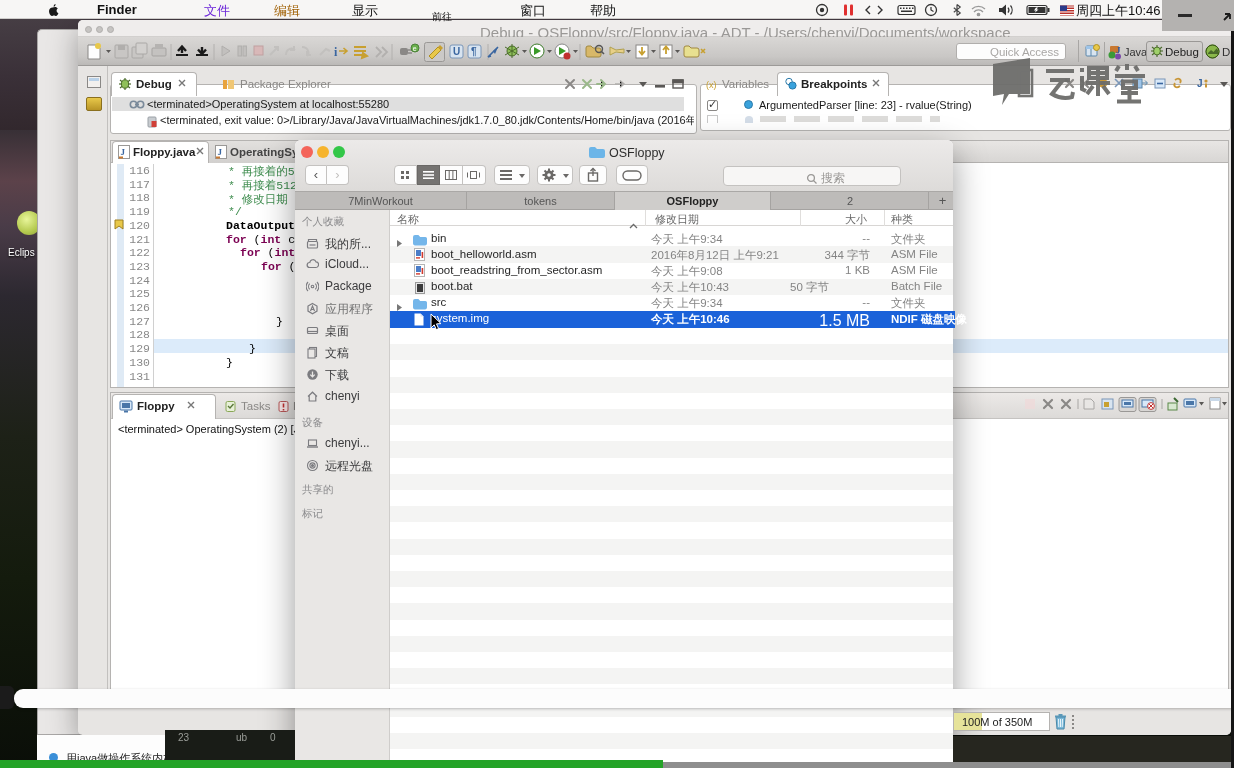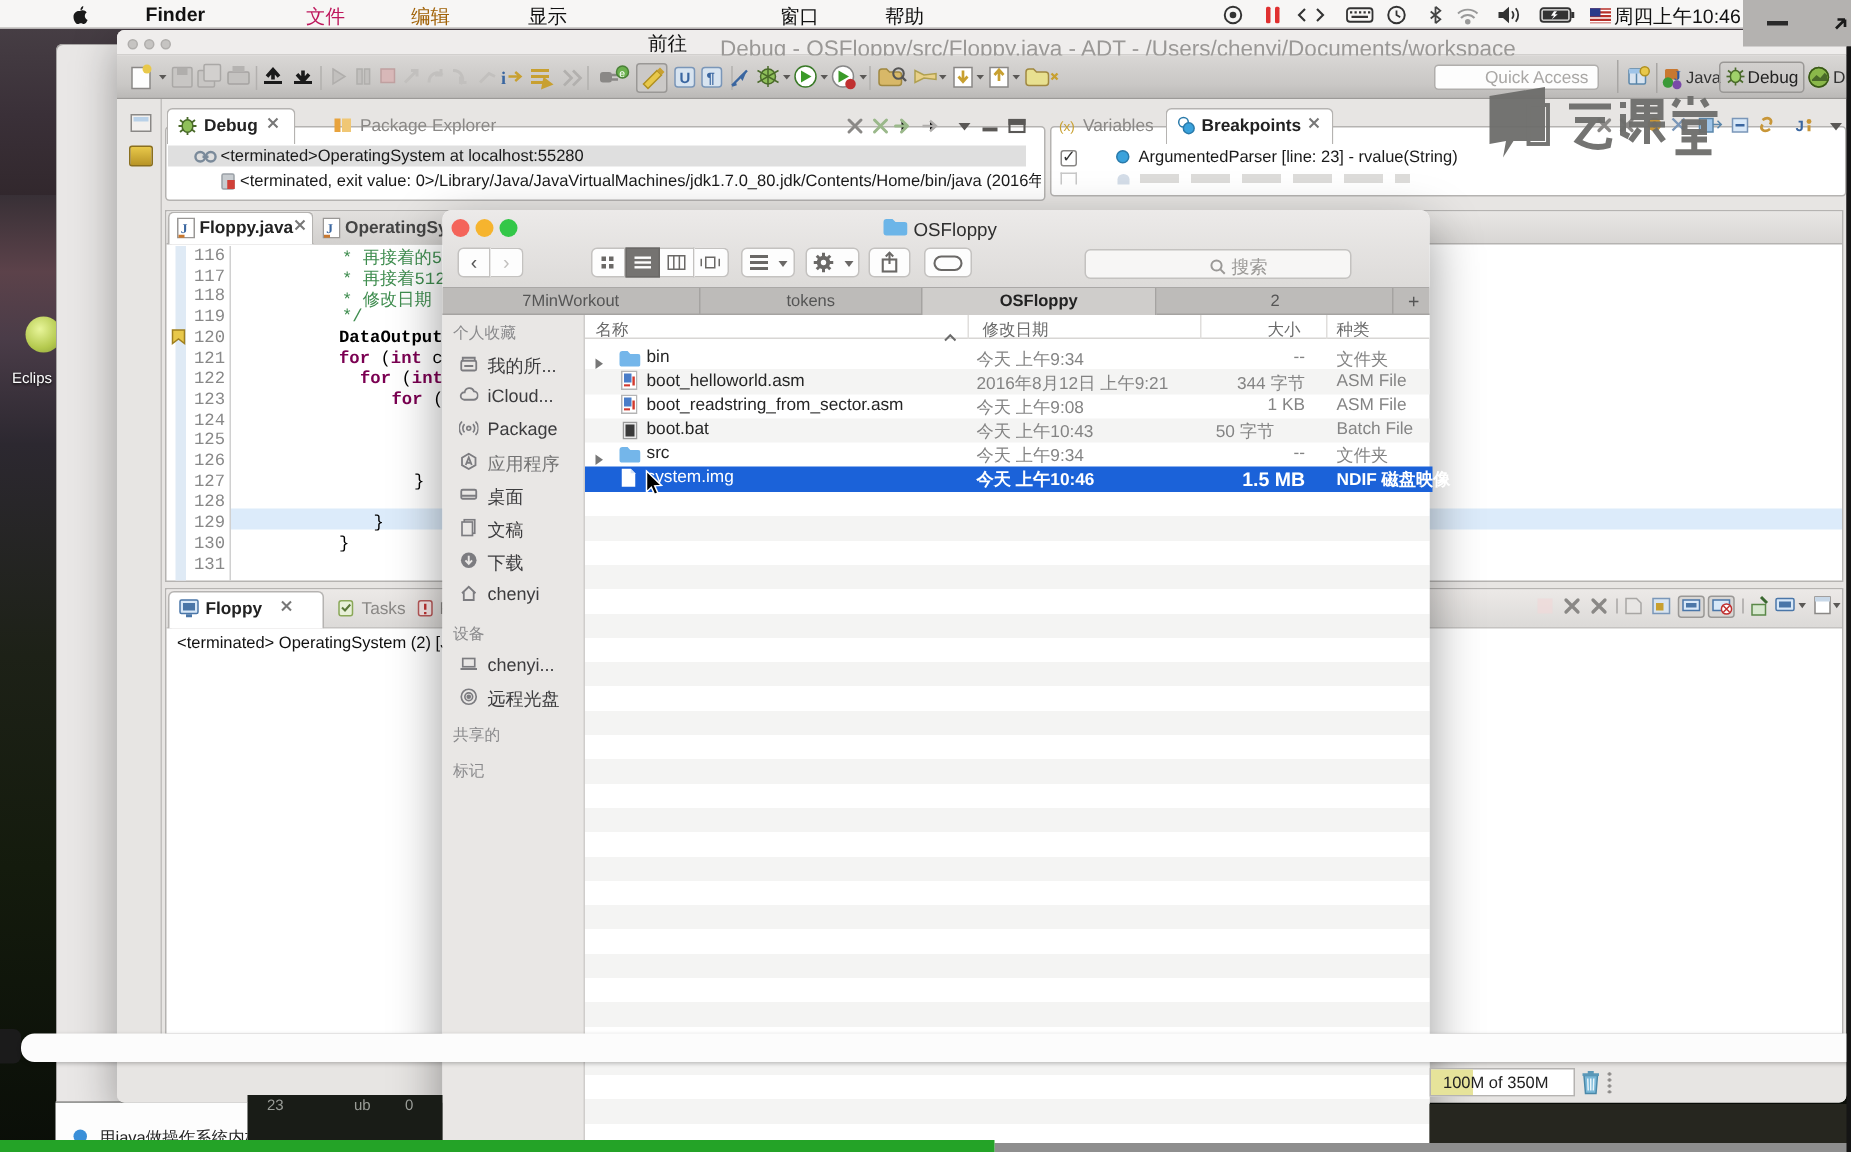--- a/index.html
+++ b/index.html
@@ -625,41 +625,41 @@
 <div class="ab" style="left:651px;top:264px;font-size:11.5px;color:#848484">今天 上午9:08</div>
 <div class="ab" style="left:790px;top:264px;width:80px;font-size:11.5px;color:#848484;text-align:right">1 KB</div>
 <div class="ab" style="left:891px;top:264px;font-size:11.5px;color:#848484">ASM File</div>
 
 <div class="ab" style="left:415px;top:280px;width:10px;height:12px"><svg width="10" height="12">
         <rect x=".5" y=".5" width="9" height="11" fill="#e8e8e8" stroke="#9a9a9a"></rect>
         <rect x="2" y="2" width="6" height="8" fill="#3a3a3a"></rect>
       </svg></div>
 <div class="ab" style="left:431px;top:280px;font-size:11.5px;color:#262626">boot.bat</div>
 <div class="ab" style="left:651px;top:280px;font-size:11.5px;color:#848484">今天 上午10:43</div>
-<div class="ab" style="left:790px;top:280px;width:80px;font-size:11.5px;color:#848484;text-align:center">50 字节</div>
+<div class="ab" style="left:790px;top:280px;width:80px;font-size:11.5px;color:#848484;text-align:left">50 字节</div>
 <div class="ab" style="left:891px;top:280px;font-size:11.5px;color:#848484">Batch File</div>
 
 <div class="ab" style="left:396px;top:298px;width:8px;height:9px"><svg width="8" height="9">
         <path d="M1 1 l5 3.5 -5 3.5z" fill="#777"></path>
       </svg></div>
 <div class="ab" style="left:412px;top:296px;width:15px;height:12px"><svg width="15" height="12">
         <path d="M1 3 q0-2 2-2 h3.4 l1.8 2 h5.2 q1.6 0 1.6 1.6 v5 q0 1.8-1.8 1.8 H2.8 Q1 11.4 1 9.6 z" fill="#74b6ea"></path>
       </svg></div>
 <div class="ab" style="left:431px;top:296px;font-size:11.5px;color:#262626">src</div>
 <div class="ab" style="left:651px;top:296px;font-size:11.5px;color:#848484">今天 上午9:34</div>
 <div class="ab" style="left:790px;top:296px;width:80px;font-size:11.5px;color:#848484;text-align:right">--</div>
 <div class="ab" style="left:891px;top:296px;font-size:11.5px;color:#848484">文件夹</div>
 
 <div class="ab" style="left:414px;top:312px;width:10px;height:13px"><svg width="10" height="13">
         <path d="M.5 .5 h6 l3 3 v9 h-9z" fill="#fff"></path>
         <path d="M6.5 .5 l3 3 h-3z" fill="#d8e4f5"></path>
       </svg></div>
 <div class="ab" style="left:431px;top:312px;font-size:11.5px;color:#fff">system.img</div>
 <div class="ab" style="left:651px;top:312px;font-size:11.5px;color:#fff;font-weight:bold">今天 上午10:46</div>
-<div class="ab" style="left:790px;top:312px;width:80px;font-size:13px;color:#fff;text-align:right;font-weight:bold">1.5 MB</div>
+<div class="ab" style="left:790px;top:312px;width:80px;font-size:16px;color:#fff;text-align:right;font-weight:normal">1.5 MB</div>
 <div class="ab" style="left:891px;top:312px;font-size:11.5px;color:#fff;font-weight:bold">NDIF 磁盘映像</div>
 
 <div class="ab" style="left:430px;top:313px;width:12px;height:19px"><svg width="12" height="19">
         <path d="M1 1 L1 15 L4.2 11.8 L6.3 16.6 L8.6 15.6 L6.5 10.9 L11 10.6 Z" fill="#000" stroke="#fff" stroke-width="1"></path>
       </svg></div>
 </div>
 
 <div class="ab" style="left:953px;top:712px;width:97px;height:19px;background:#fff;border:1px solved #b5b3b1;border:1px solid #b5b3b1">
   <div class="ab" style="left:0;top:0;width:28px;height:17px;background:#e6e39a"></div>
   <div class="ab" style="left:8px;top:3px;font-size:11px;color:#222;white-space:nowrap">100M of 350M</div>
@@ -703,24 +703,24 @@
 <path d="M134 12 l-3 5 M142 10 v6 M150 12 l3 5 M130 22 h30 M138 27.5 h13 v6.5 h-13 z M136 39 h17 M144.5 34 v12 M132 47.5 h24"></path>
 </g>
 </svg></div>
 
 <div class="ab" style="left:0;top:0;width:1234px;height:19px;background:#f7f6f5;border-bottom:1px solid #cfcdcb"></div>
 <div id="menubar">
 <div class="ab" style="left:46px;top:3px;width:13px;height:14px"><svg width="13" height="14">
         <path d="M9.5 1 c.2 1.2-.6 2.6-1.8 2.8 -.3-1.3.8-2.7 1.8-2.8z M6.6 4.4 c.8 0 1.6-.5 2.6-.5 1 0 2 .6 2.6 1.5 -1.4.9-1.7 2.9-.4 4.2 .3.3.6.5 1 .7 -.5 1.2-1.3 2.6-2.4 2.7 -.8 0-1.1-.5-2.1-.5 -1 0-1.3.5-2.1.5 -1.2 0-2.8-2.3-2.8-4.7 0-2.3 1.6-3.9 3.6-3.9z" fill="#1a1a1a"></path>
       </svg></div>
 <div class="ab" style="left:97px;top:2px;font-size:13px;font-weight:bold;color:#111">Finder</div>
-<div class="ab" style="left:204px;top:2px;font-size:13px;color:#be185d">文件</div>
+<div class="ab" style="left:204px;top:2px;font-size:13px;color:#6d28d9">文件</div>
 <div class="ab" style="left:274px;top:2px;font-size:13px;color:#a16207">编辑</div>
 <div class="ab" style="left:352px;top:2px;font-size:13px;color:#111">显示</div>
-<div class="ab" style="left:432px;top:20px;font-size:13px;color:#111">前往</div>
+<div class="ab" style="left:432px;top:10px;font-size:10px;color:#111">前往</div>
 <div class="ab" style="left:520px;top:2px;font-size:13px;color:#111">窗口</div>
 <div class="ab" style="left:590px;top:2px;font-size:13px;color:#111">帮助</div>
 <div class="ab" style="left:814px;top:2px;width:260px;height:16px"><svg width="260" height="16">
 <circle cx="8" cy="8" r="5.5" fill="none" stroke="#333" stroke-width="1.3"></circle>
         <circle cx="8" cy="8" r="2.2" fill="#333"></circle>
 <g fill="#e03030">
           <rect x="30" y="2.5" width="3" height="11" rx="1"></rect>
           <rect x="36" y="2.5" width="3" height="11" rx="1"></rect>
         </g>
 <g stroke="#333" stroke-width="1.4" fill="none">

